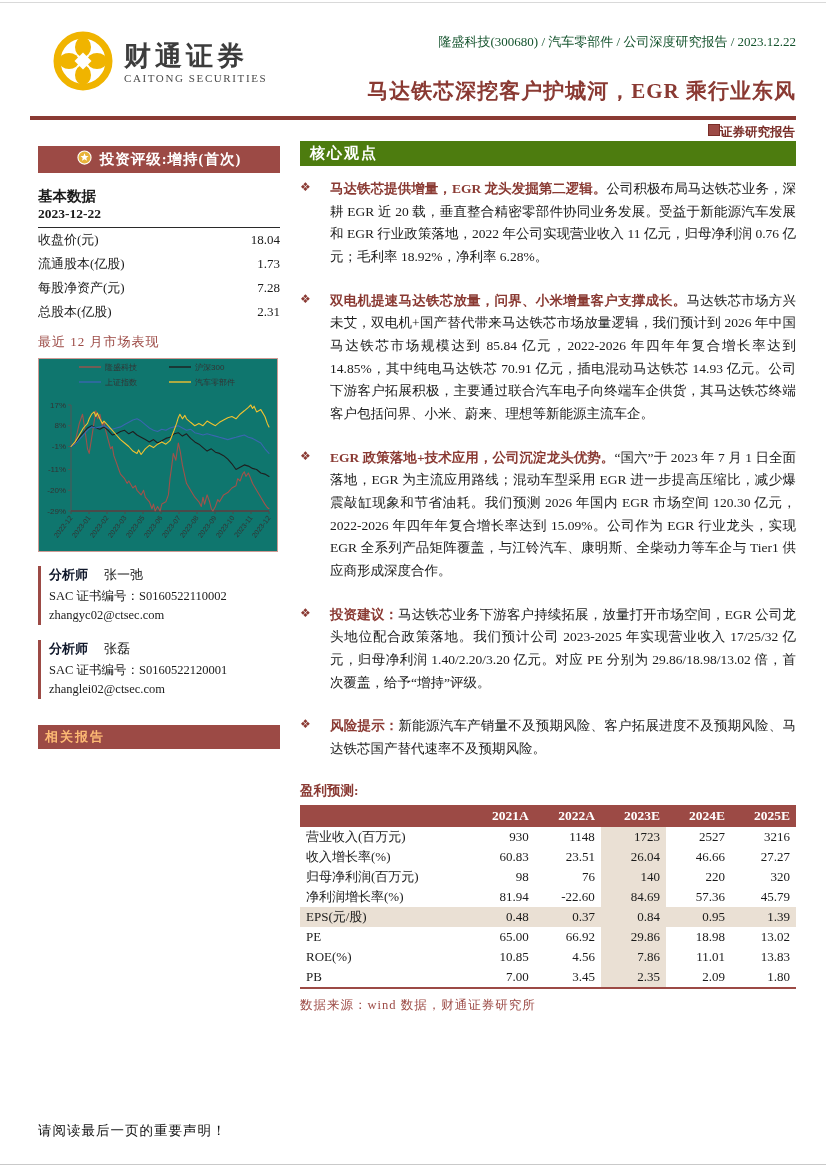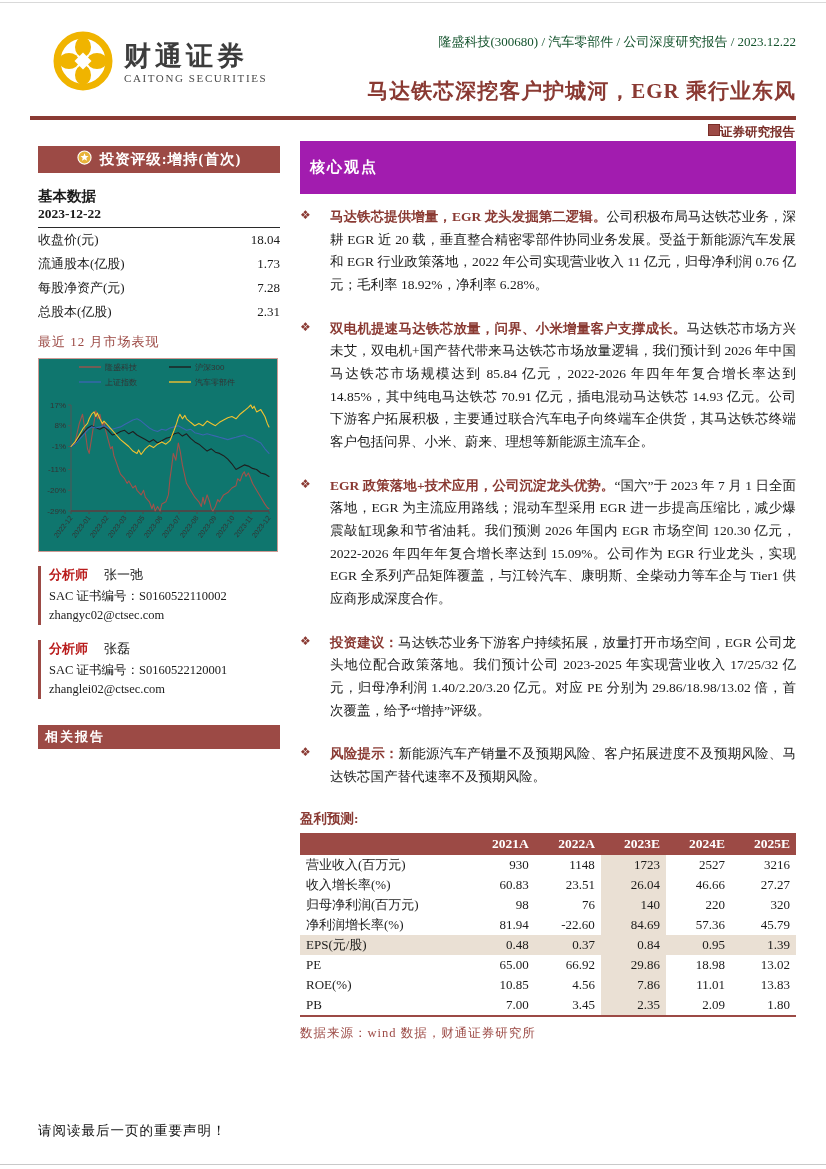--- a/index.html
+++ b/index.html
@@ -30,30 +30,30 @@
   .basic-head{display:flex;justify-content:space-between;align-items:flex-start;
     border-bottom:1.5px solid #2a2a2a;padding:10px 0 5px 0;margin-top:4px;flex-direction:column;}
   .basic-head .t{font-size:14.5px;font-weight:bold;}
   .basic-head .d{font-size:13.5px;font-weight:bold;}
   .basic-rows .row{display:flex;justify-content:space-between;font-size:13px;line-height:24px;}
   .market-label{color:#9c4a45;font-size:13px;margin-top:9px;letter-spacing:1px;}
   .chart-box{margin-top:7px;border:1px solid #cf9a94;width:240px;height:194px;box-sizing:border-box;background:#0f766e;}
   .analysts{margin-top:14px;}
   .analyst{border-left:3px solid #9c4a45;padding-left:8px;margin-bottom:15px;font-size:13px;}
   .analyst .r1{margin-bottom:3px;}
-  .analyst .role{color:#b91c1c;font-weight:bold;margin-right:16px;}
+  .analyst .role{color:#0f172a;font-weight:bold;margin-right:16px;}
   .analyst .name{color:#111;}
   .analyst .sac,.analyst .email{font-size:12.5px;line-height:19px;}
-  .related-banner{margin-top:26px;background:#9c4a45;color:#ffffff;font-size:13px;font-weight:bold;
+  .related-banner{margin-top:26px;background:#9c4a45;color:#fdba74;font-size:13px;font-weight:bold;
     padding:3px 7px;letter-spacing:2px;}
 
   
   .main{position:absolute;left:300px;top:141px;width:496px;}
-  .core-banner{background:#a21caf;color:#fff;font-weight:bold;font-size:15px;
-    padding:17px 10px;letter-spacing:2px;}
+  .core-banner{background:#4d7c0f;color:#fff;font-weight:bold;font-size:15px;
+    padding:3px 10px;letter-spacing:2px;}
   .bullets{margin-top:12px;}
   .bullet{display:flex;margin-bottom:21px;}
   .bullet .marker{color:#8a3a33;font-size:12px;width:30px;flex:0 0 30px;padding-top:2px;}
   .bullet .text{font-size:13.5px;line-height:1.68;text-align:justify;}
   .bullet .lead{color:#8a3a33;font-weight:bold;}
   .profit-label{color:#8a3a33;font-weight:bold;font-size:13.5px;margin:6px 0 5px 0;}
   table.forecast{width:100%;border-collapse:collapse;font-size:13px;}
   table.forecast th{background:#9c4a45;color:#fff;font-weight:bold;text-align:right;padding:3px 6px;font-size:13.5px;}
   table.forecast th:first-child{text-align:left;}
   table.forecast td{text-align:right;padding:2.5px 6px;line-height:15px;}

